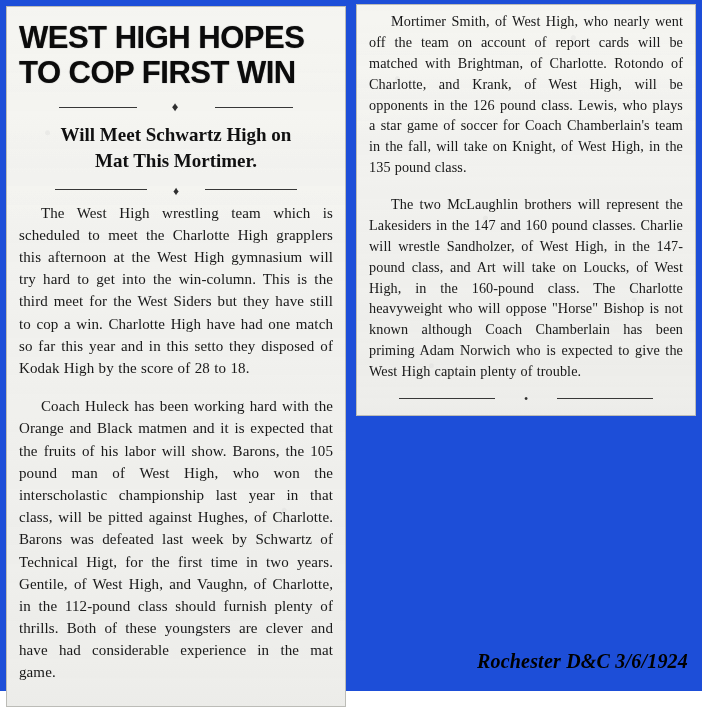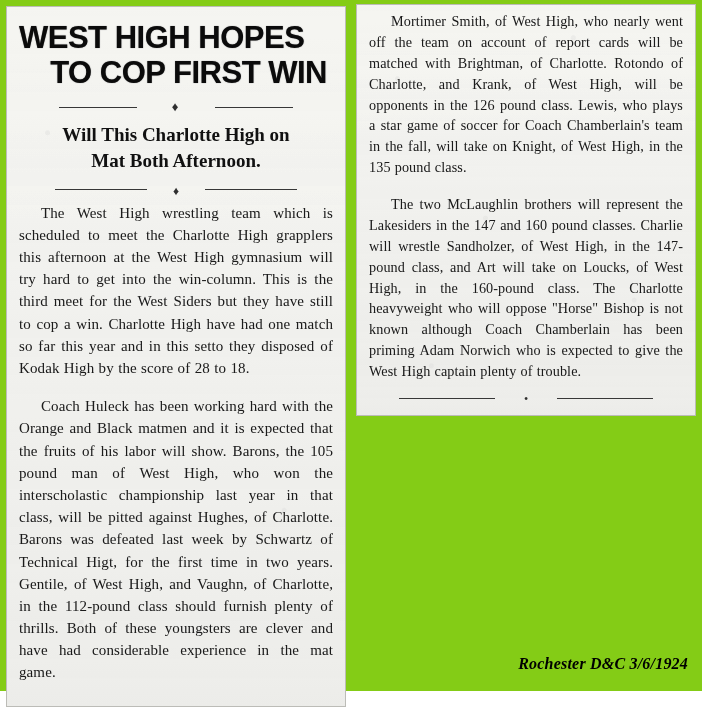--- a/index.html
+++ b/index.html
@@ -13,21 +13,21 @@
     font-family: "Liberation Serif", serif;
     position: relative;
     overflow: hidden;
   }
 
   .page {
     position: absolute;
     left: 0; top: 0;
     width: 702px;
     height: 691px;
-    background: #84cc16;
+    background: #1d4ed8;
   }
 
   
   .clipping {
     position: absolute;
     background: #efefec;
     border: 1px solid #b9b9b4;
     box-sizing: border-box;
     overflow: hidden;
     color: #1d1d1d;
@@ -71,21 +71,21 @@
     font-family: "Liberation Sans", sans-serif;
     font-weight: bold;
     font-size: 31px;
     line-height: 1.12;
     letter-spacing: -0.5px;
     color: #111;
     margin: 6px 0 0 0;
     text-shadow: 0 0 1px rgba(0,0,0,0.5);
   }
   .headline .l1 { display: block; text-align: left; }
-  .headline .l2 { display: block; text-align: right; padding-right: 6px; }
+  .headline .l2 { display: block; padding-right: 6px; }
 
   .rule-dot {
     text-align: center;
     color: #333;
     font-size: 13px;
     line-height: 10px;
     margin: 12px 0 10px 0;
     letter-spacing: 2px;
     position: relative;
   }
@@ -171,43 +171,43 @@
   .end-dot::after { right: 30px; }
 
   
   .caption {
     position: absolute;
     right: 14px;
     bottom: 18px;
     font-family: "Liberation Serif", serif;
     font-style: italic;
     font-weight: bold;
-    font-size: 16px;
+    font-size: 20px;
     color: #000;
     letter-spacing: 0.2px;
   }
 </style>
 </head>
 <body>
 
 <div class="page">
 
   <div class="clipping clip-left">
     <div class="grain"></div>
 
     <h1 class="headline">
       <span class="l1">WEST HIGH HOPES</span>
       <span class="l2">TO COP FIRST WIN</span>
     </h1>
 
     <div class="rule-dot">♦</div>
 
     <h2 class="subhead">
-      <span>Will This Charlotte High on</span>
-      <span>Mat Both Afternoon.</span>
+      <span>Will Meet Schwartz High on</span>
+      <span>Mat This Mortimer.</span>
     </h2>
 
     <div class="rule-dot2">♦</div>
 
     <div class="body-text">
       <p>The West High wrestling team which is scheduled to meet the Charlotte High grapplers this afternoon at the West High gymnasium will try hard to get into the win-column. This is the third meet for the West Siders but they have still to cop a win. Charlotte High have had one match so far this year and in this setto they disposed of Kodak High by the score of 28 to 18.</p>
       <p>Coach Huleck has been working hard with the Orange and Black matmen and it is expected that the fruits of his labor will show. Barons, the 105 pound man of West High, who won the interscholastic championship last year in that class, will be pitted against Hughes, of Charlotte. Barons was defeated last week by Schwartz of Technical Higt, for the first time in two years. Gentile, of West High, and Vaughn, of Charlotte, in the 112-pound class should furnish plenty of thrills. Both of these youngsters are clever and have had considerable experience in the mat game.</p>
     </div>
   </div>
 

